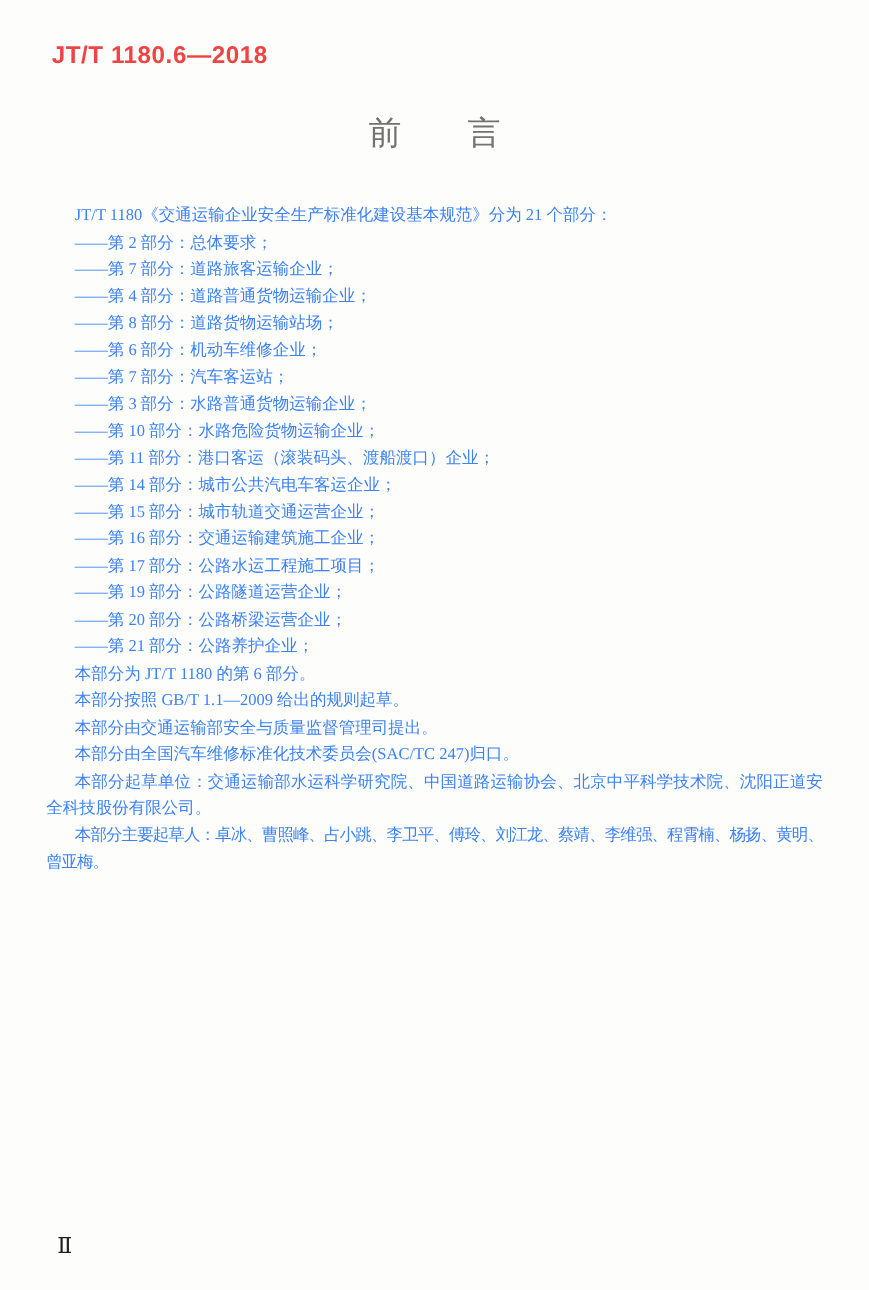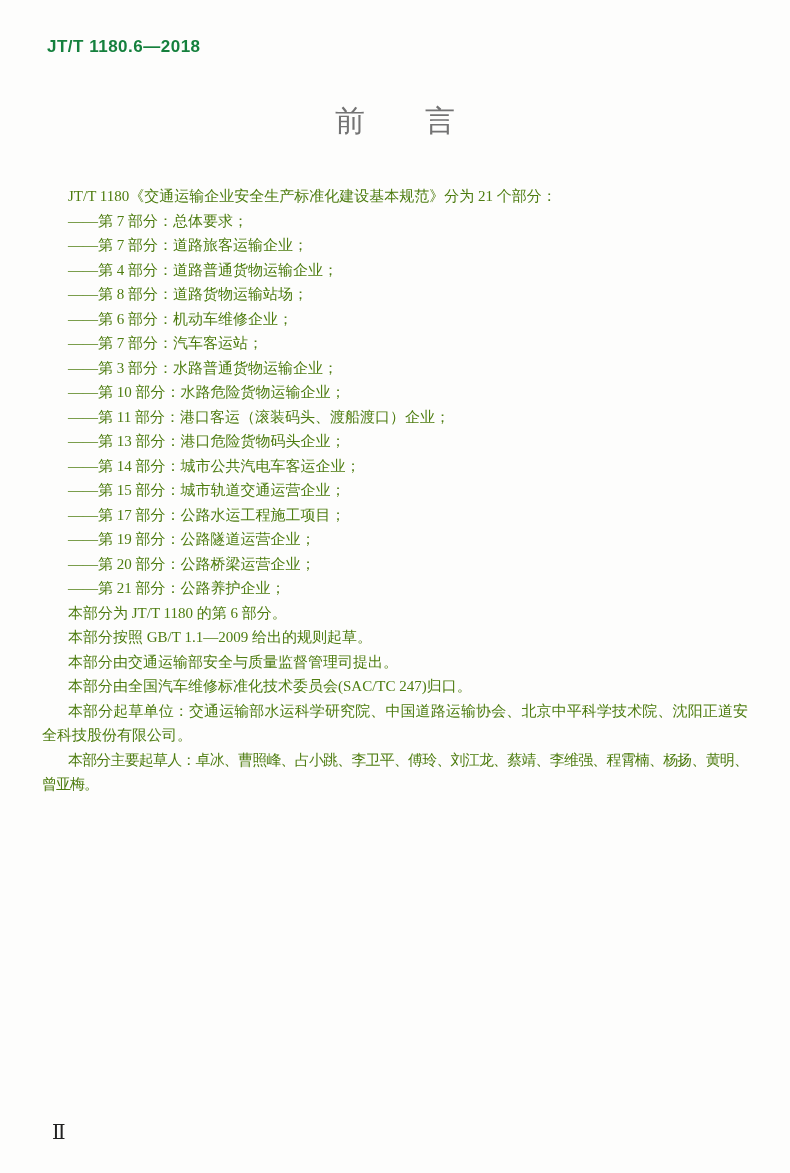--- a/index.html
+++ b/index.html
@@ -11,23 +11,23 @@
     color: #1b1b1b;
     overflow: hidden;
   }
   .page { position: absolute; inset: 0; }
 
   .standard-number {
     position: absolute;
     left: 47px; top: 37px;
     font-family: "Liberation Sans", "DejaVu Sans", sans-serif;
     font-weight: bold;
-    font-size: 17px;
+    font-size: 22px;
     letter-spacing: 0.5px;
-    color: #15803d;
+    color: #ef4444;
   }
 
   .doc-title {
     position: absolute;
     left: 0; top: 101px;
     width: 100%;
     margin: 0;
     text-align: center;
     font-family: "Liberation Sans", "DejaVu Sans", sans-serif;
     font-weight: normal;
@@ -36,21 +36,21 @@
   }
 
   .foreword {
     position: absolute;
     left: 42px; top: 184px;
     width: 706px;
     font-size: 15px;
     line-height: 24.5px;
     text-align: justify;
     overflow-wrap: break-word;
-    color: #4d7c0f;
+    color: #3b82f6;
   }
   .foreword p { margin: 0; text-indent: 26px; }
   .foreword .drafters-para { letter-spacing: -1px; }
 
   .page-number {
     position: absolute;
     left: 52px; top: 1120px;
     font-size: 20px;
     color: #222;
   }
@@ -63,47 +63,47 @@
   <div class="standard-number">JT/T 1180.6—2018</div>
 
   <h1 class="doc-title">前　　言</h1>
 
   <div class="foreword">
 
     <p>JT/T 1180《交通运输企业安全生产标准化建设基本规范》分为 21 个部分：</p>
 
     <div>
 
-        <p>——第 7 部分：总体要求；</p>
+        <p>——第 2 部分：总体要求；</p>
 
         <p>——第 7 部分：道路旅客运输企业；</p>
 
 
         <p>——第 4 部分：道路普通货物运输企业；</p>
 
         <p>——第 8 部分：道路货物运输站场；</p>
 
         <p>——第 6 部分：机动车维修企业；</p>
 
         <p>——第 7 部分：汽车客运站；</p>
 
 
         <p>——第 3 部分：水路普通货物运输企业；</p>
 
         <p>——第 10 部分：水路危险货物运输企业；</p>
 
         <p>——第 11 部分：港口客运（滚装码头、渡船渡口）企业；</p>
 
 
-        <p>——第 13 部分：港口危险货物码头企业；</p>
 
         <p>——第 14 部分：城市公共汽电车客运企业；</p>
 
         <p>——第 15 部分：城市轨道交通运营企业；</p>
 
+        <p>——第 16 部分：交通运输建筑施工企业；</p>
 
         <p>——第 17 部分：公路水运工程施工项目；</p>
 
 
         <p>——第 19 部分：公路隧道运营企业；</p>
 
         <p>——第 20 部分：公路桥梁运营企业；</p>
 
         <p>——第 21 部分：公路养护企业；</p>
       </div>

